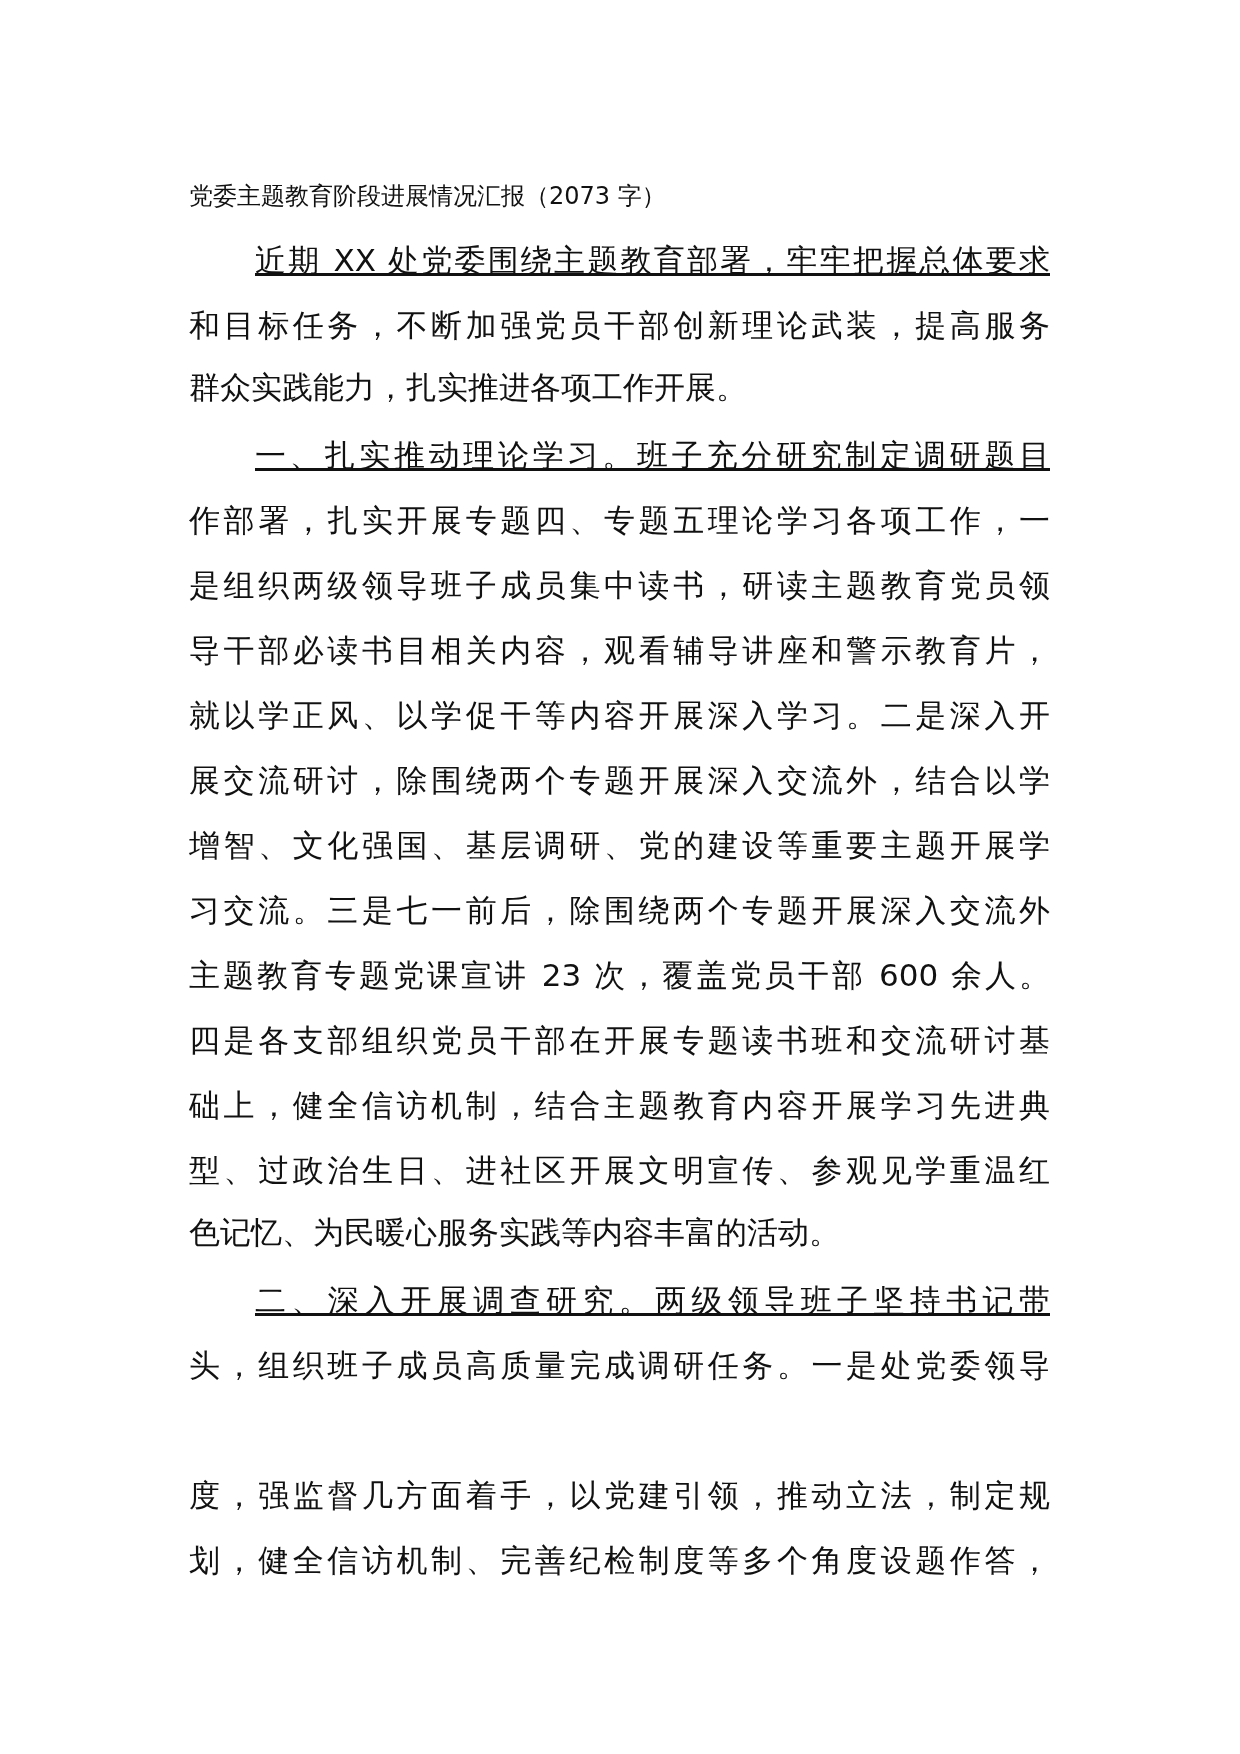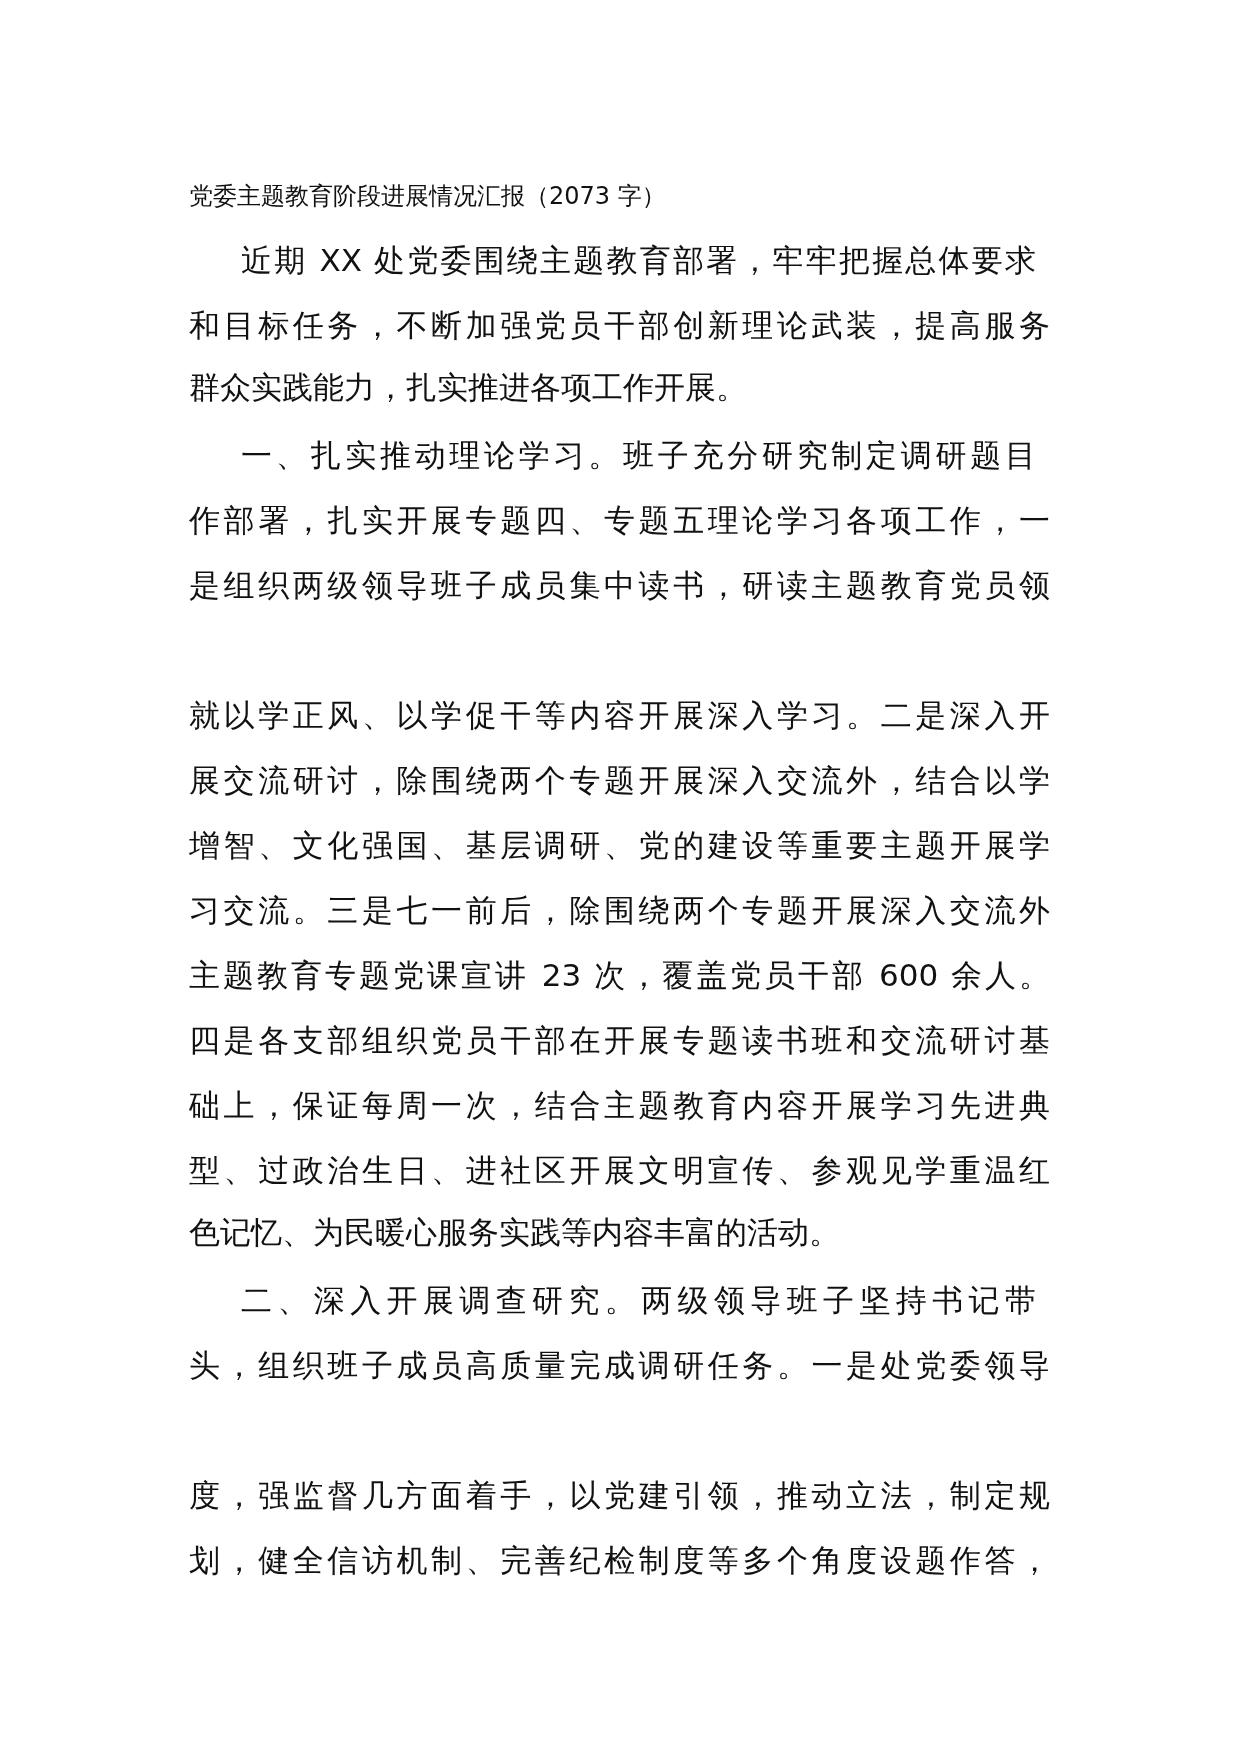--- a/index.html
+++ b/index.html
@@ -28,22 +28,23 @@
     width: 861px;
     height: 44px;
     line-height: 44px;
     font-size: 31px;
     white-space: nowrap;
     text-align: justify;
     text-align-last: justify;
     color: #111111;
   }
   .line.indent {
-    left: 241px;
+    left: 255px;
     width: 795px;
+    text-decoration: underline;
   }
   .line.last {
     text-align: left;
     text-align-last: left;
     font-family: Liberation Mono, monospace;
   }
   .title {
     position: absolute;
     left: 189px;
     top: 174px;
@@ -61,27 +62,28 @@
 
   <div class="title">党委主题教育阶段进展情况汇报（2073 字）</div>
 
   <div class="line indent" style="top:238px">近期 XX 处党委围绕主题教育部署，牢牢把握总体要求</div>
   <div class="line" style="top:303px">和目标任务，不断加强党员干部创新理论武装，提高服务</div>
   <div class="line last" style="top:368px">群众实践能力，扎实推进各项工作开展。</div>
 
   <div class="line indent" style="top:433px">一、扎实推动理论学习。班子充分研究制定调研题目</div>
   <div class="line" style="top:498px">作部署，扎实开展专题四、专题五理论学习各项工作，一</div>
   <div class="line" style="top:563px">是组织两级领导班子成员集中读书，研读主题教育党员领</div>
+  <div class="line" style="top:628px">导干部必读书目相关内容，观看辅导讲座和警示教育片，</div>
   <div class="line" style="top:693px">就以学正风、以学促干等内容开展深入学习。二是深入开</div>
   <div class="line" style="top:758px">展交流研讨，除围绕两个专题开展深入交流外，结合以学</div>
   <div class="line" style="top:823px">增智、文化强国、基层调研、党的建设等重要主题开展学</div>
   <div class="line" style="top:888px">习交流。三是七一前后，除围绕两个专题开展深入交流外</div>
   <div class="line" style="top:953px">主题教育专题党课宣讲 23 次，覆盖党员干部 600 余人。</div>
   <div class="line" style="top:1018px">四是各支部组织党员干部在开展专题读书班和交流研讨基</div>
-  <div class="line" style="top:1083px">础上，保证每周一次，结合主题教育内容开展学习先进典</div>
+  <div class="line" style="top:1083px">础上，健全信访机制，结合主题教育内容开展学习先进典</div>
   <div class="line" style="top:1148px">型、过政治生日、进社区开展文明宣传、参观见学重温红</div>
   <div class="line last" style="top:1213px">色记忆、为民暖心服务实践等内容丰富的活动。</div>
 
   <div class="line indent" style="top:1278px">二、深入开展调查研究。两级领导班子坚持书记带</div>
   <div class="line" style="top:1343px">头，组织班子成员高质量完成调研任务。一是处党委领导</div>
   <div class="line" style="top:1473px">度，强监督几方面着手，以党建引领，推动立法，制定规</div>
   <div class="line" style="top:1538px">划，健全信访机制、完善纪检制度等多个角度设题作答，</div>
 
 </div>
 

